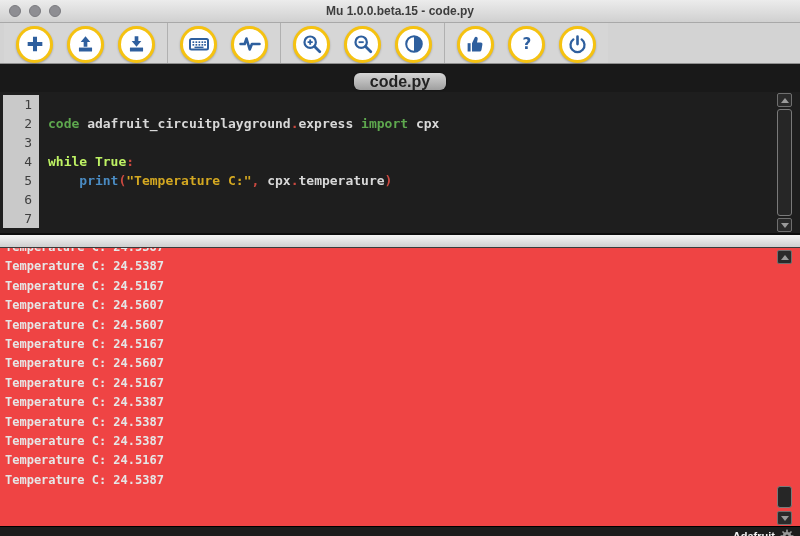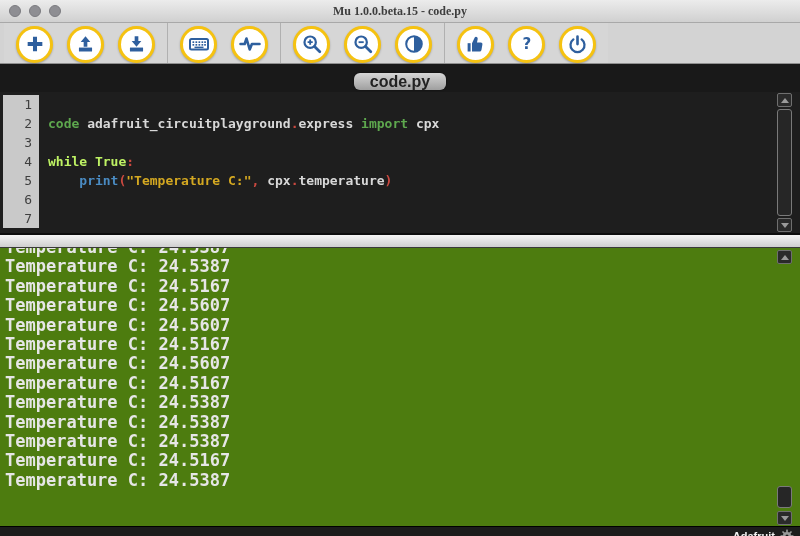--- a/index.html
+++ b/index.html
@@ -1,21 +1,21 @@
 <!DOCTYPE html>
 <html><head>
 <meta charset="utf-8">
 <style>
   html,body{margin:0;padding:0;background:#000;}
   .window{width:800px;height:536px;position:relative;overflow:hidden;
     font-family:"Liberation Sans",sans-serif;display:flex;flex-direction:column;background:#1e1e1e;}
 
   
   .titlebar{height:22px;flex:0 0 22px;background:linear-gradient(#ececec,#d0d0d0);
-    border-bottom:1px solid #a8a8a8;position:relative;display:flex;align-items:center;justify-content:center;font-family:Liberation Serif, serif;}
+    border-bottom:1px solid #a8a8a8;position:relative;display:flex;align-items:center;justify-content:center;}
   .traffic{position:absolute;left:9px;top:5px;display:flex;gap:8px;}
   .tl-dot{width:12px;height:12px;border-radius:50%;background:#8e8e93;border:1px solid #7b7b80;box-sizing:border-box;}
   .title-text{font-size:12px;color:#3d3d3d;font-weight:bold;}
 
   
   .toolbar{height:40px;flex:0 0 40px;background:#d3d3d3;display:flex;align-items:center;
     border-bottom:1px solid #8f8f8f;padding-left:4px;}
   .tb-group{display:flex;align-items:center;gap:14px;padding:0 12px;height:100%;}
   .tb-group:nth-child(odd){background:#d6d6d6;}
   .tb-group:nth-child(even){background:#d0d0d0;}
@@ -38,22 +38,22 @@
   .ed-row{display:flex;height:19px;line-height:19px;}
   .gutter-cell{width:36px;flex:0 0 36px;background:#c9c9c9;color:#3f3f3f;text-align:right;
     padding-right:7px;box-sizing:border-box;margin-left:3px;font-weight:normal;}
   .code-cell{padding-left:9px;white-space:pre;color:#d8d8d8;}
 
   
   .splitter{height:12px;flex:0 0 12px;background:linear-gradient(#f4f4f4,#cfcfcf);
     border-top:2px solid #0d0d0d;border-bottom:1px solid #3a3a3a;position:relative;z-index:3;}
 
   
-  .console{height:278px;flex:0 0 278px;background:#4d7c0f;overflow:hidden;position:relative;
-    font-family:"DejaVu Sans Mono",monospace;font-size:17px;font-weight:600;color:#e6e6e6;}
+  .console{height:278px;flex:0 0 278px;background:#ef4444;overflow:hidden;position:relative;
+    font-family:"DejaVu Sans Mono",monospace;font-size:12px;font-weight:600;color:#e6e6e6;}
   .console-inner{margin-top:-10px;padding-left:5px;}
   .console-line{height:19.4px;line-height:19.4px;white-space:pre;}
 
   
   .statusbar{height:18px;flex:0 0 18px;background:#1c1c1c;border-top:1px solid #000;
     display:flex;align-items:center;justify-content:flex-end;padding-right:6px;gap:5px;}
   .brand{color:#f2f2f2;font-size:11px;font-weight:bold;}
   .gear{color:#9a9a9a;display:flex;align-items:center;}
 
   

